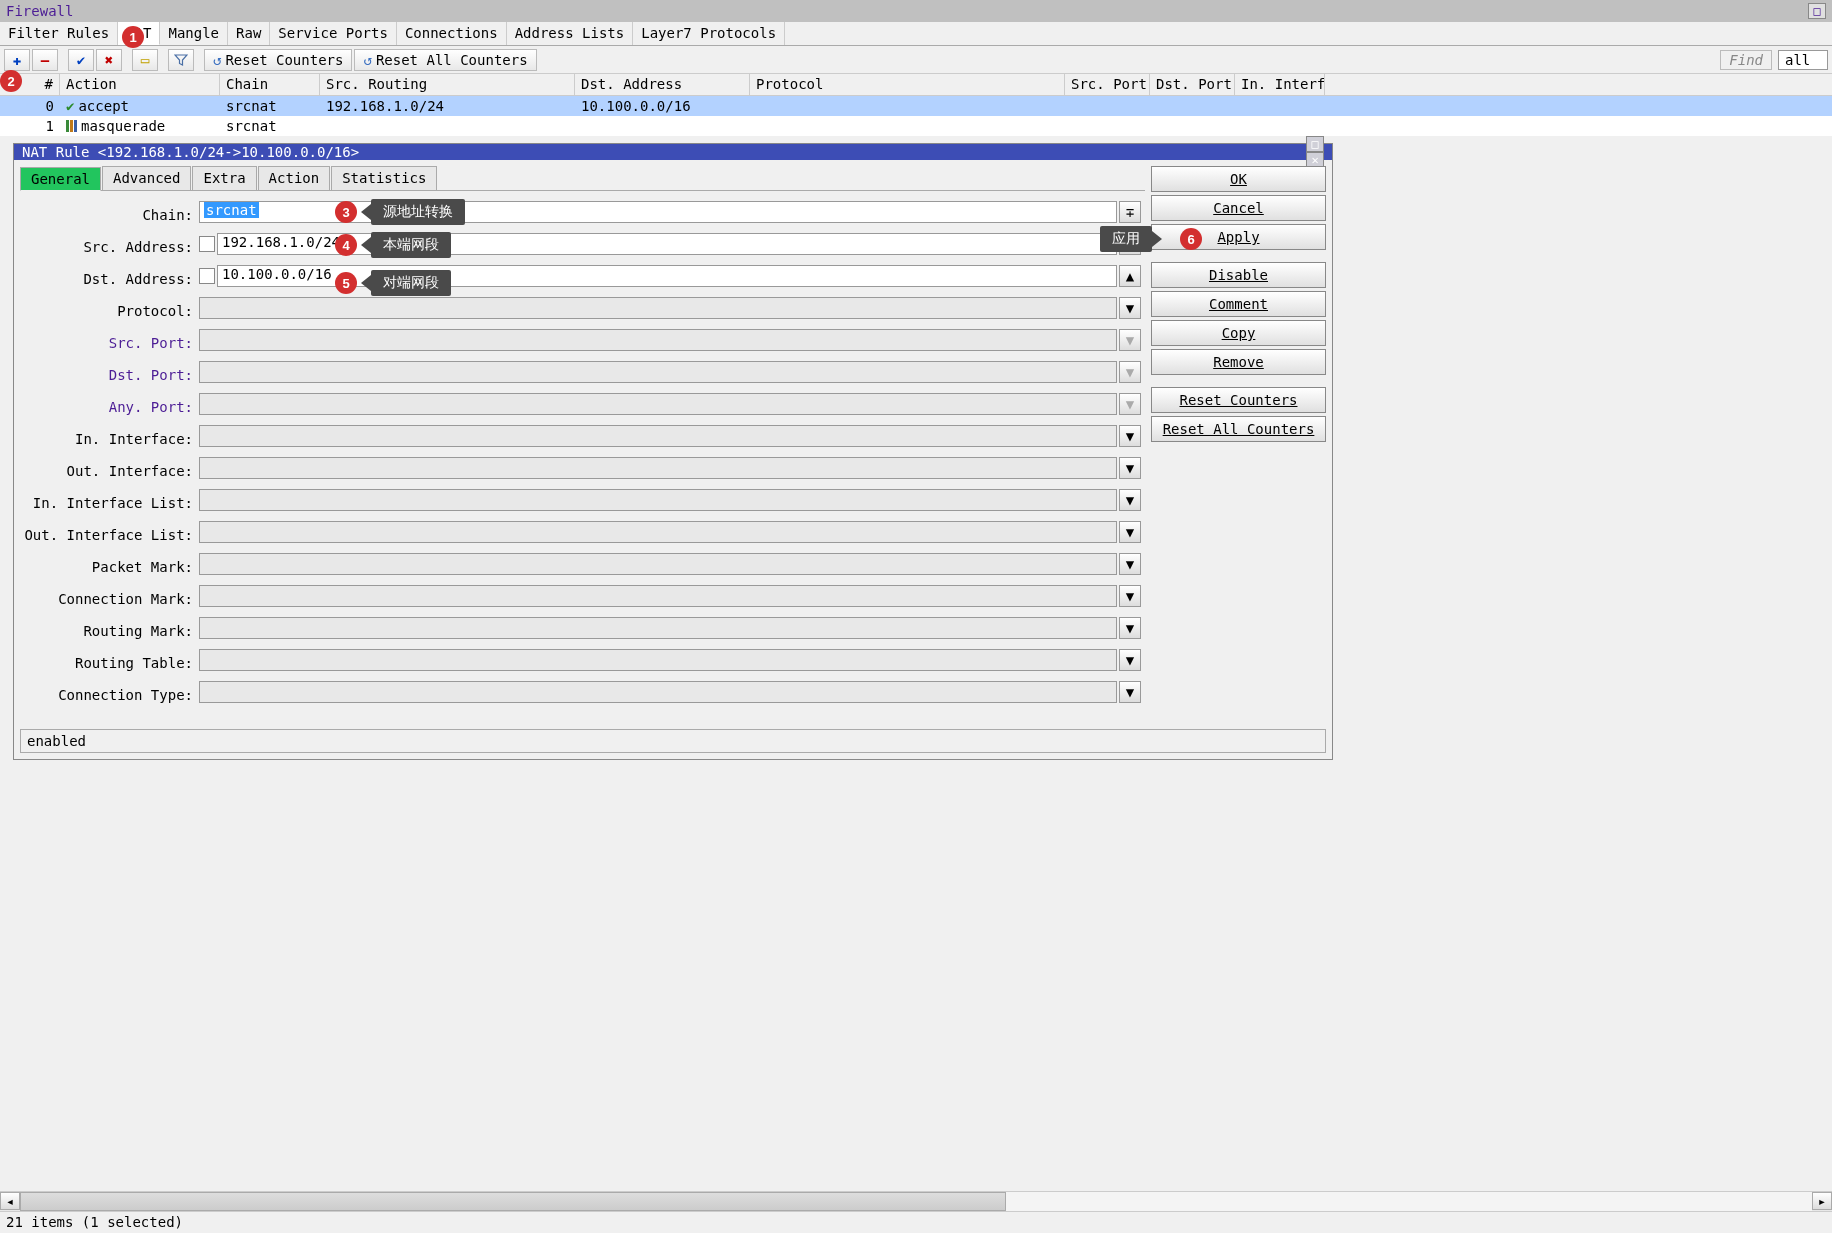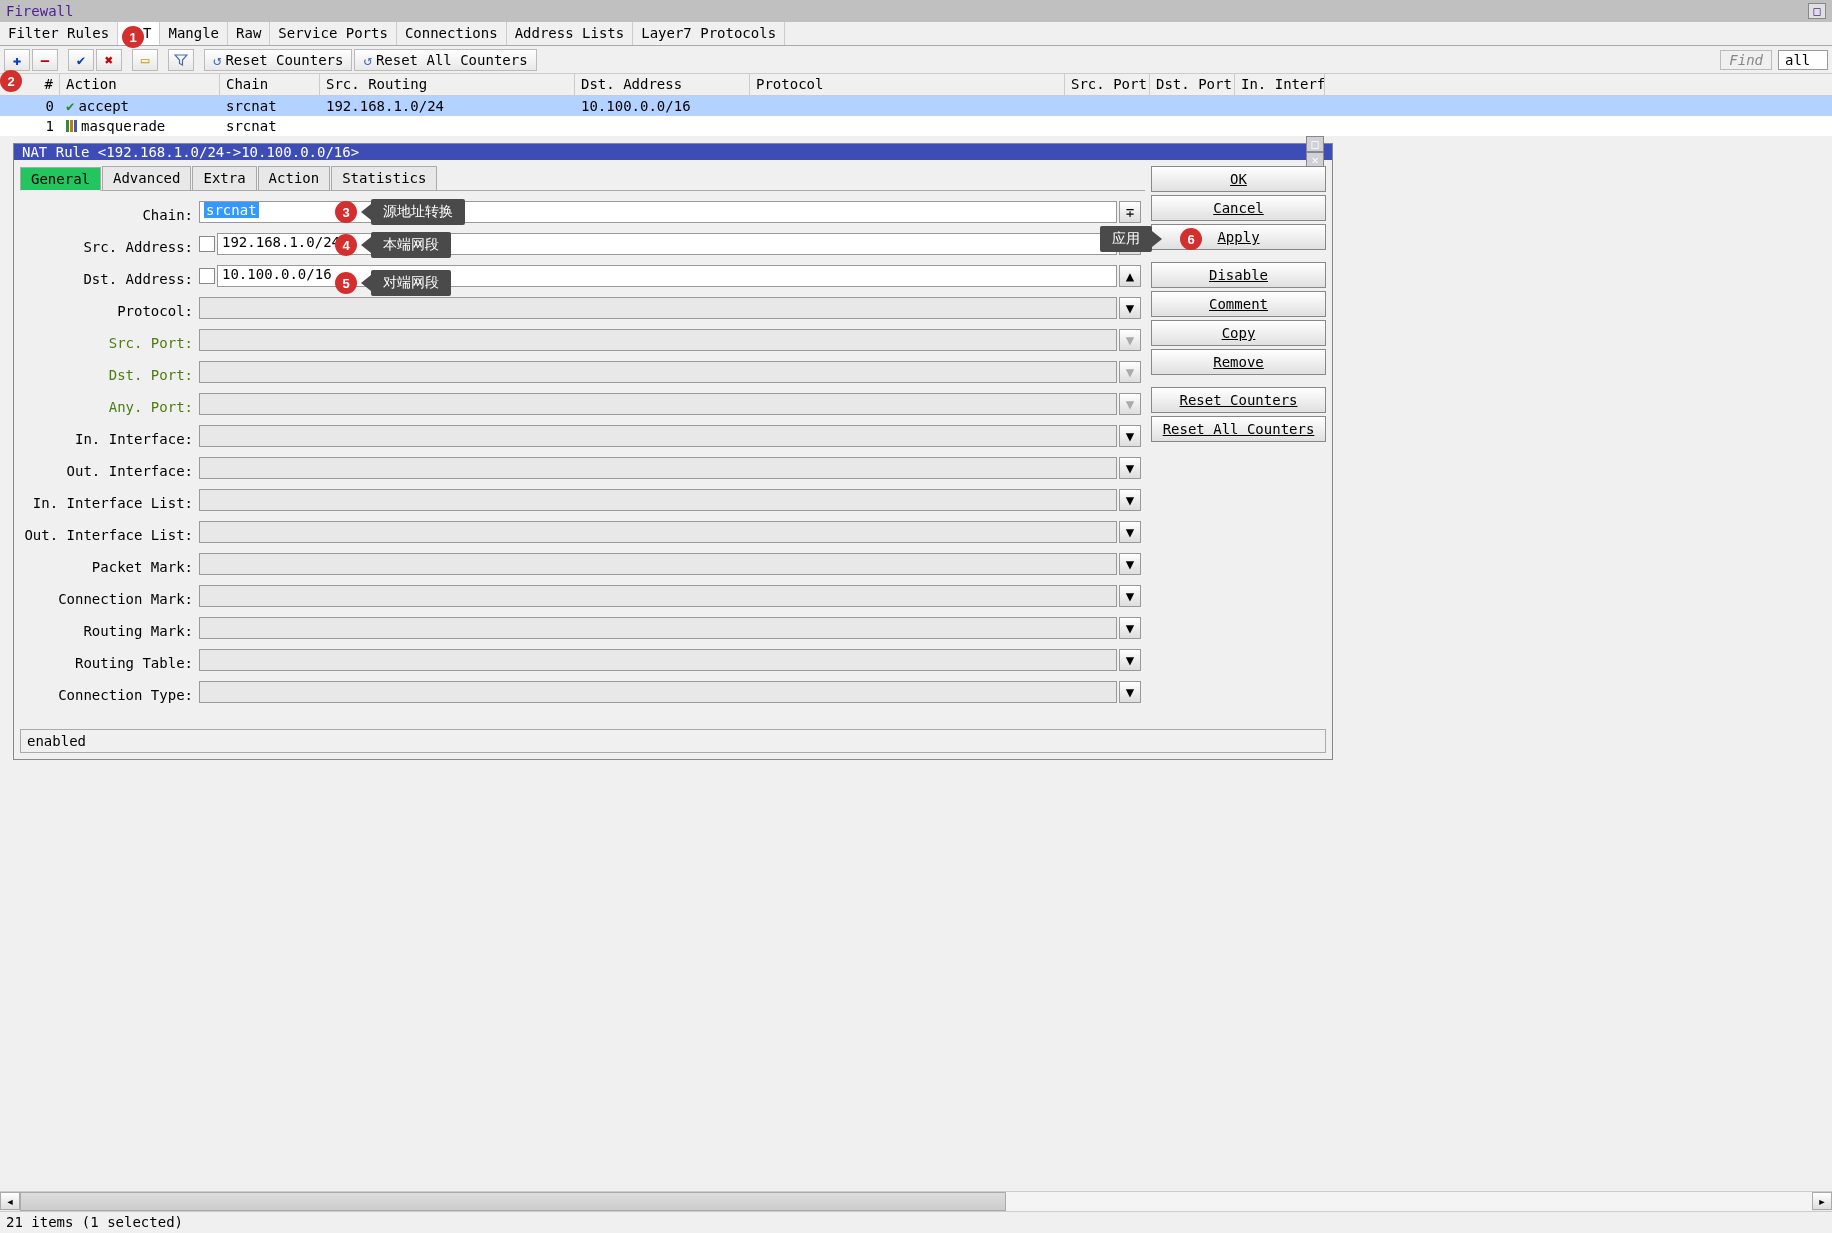--- a/index.html
+++ b/index.html
@@ -39,21 +39,21 @@
 .dlg-title .win-btns .win-btn { background: #d0d0d8; }
 .dlg-body { display: flex; padding: 6px; gap: 6px; }
 .dlg-left { flex: 1; }
 .dlg-tabs { display: flex; border-bottom: 1px solid #aaa; }
 .dlg-tab { padding: 3px 10px; border: 1px solid #aaa; border-bottom: none; background: #e8e8e8; margin-right: 1px; cursor: pointer; }
 .dlg-tab.active { background: #22c55e; border-bottom: 1px solid #f0f0f0; position: relative; top: 1px; }
 .form { padding: 8px 4px; }
 .frow { display: flex; align-items: flex-end; margin-bottom: 8px; height: 24px; }
 .frow.gap { margin-top: 4px; }
 .flabel { width: 175px; text-align: right; padding-right: 6px; }
-.flabel.disabled { color: #4d7c0f; }
+.flabel.disabled { color: #4c1d95; }
 .fval { flex: 1; display: flex; align-items: center; gap: 2px; position: relative; }
 .fchk { width: 16px; height: 16px; border: 1px solid #888; background: #fff; }
 .finput { flex: 1; height: 22px; border: 1px solid #999; background: #fff; padding: 0 4px; font-family: inherit; font-size: 14px; }
 .finput.disabled { background: #e8e8e8; color: #999; }
 .finput.sel { background: #fff; }
 .finput .sel-text { background: #3399ff; color: #fff; padding: 0 2px; }
 .fbtn-drop { width: 22px; height: 22px; border: 1px solid #999; background: linear-gradient(#fff,#ddd); display: flex; align-items: center; justify-content: center; cursor: pointer; }
 .fbtn-drop.disabled { color: #aaa; }
 .dlg-right { width: 175px; display: flex; flex-direction: column; gap: 3px; }
 .dlg-btn { height: 26px; border: 1px solid #888; background: linear-gradient(#fff,#e0e0e0); cursor: pointer; display: flex; align-items: center; justify-content: center; text-decoration: underline; }

